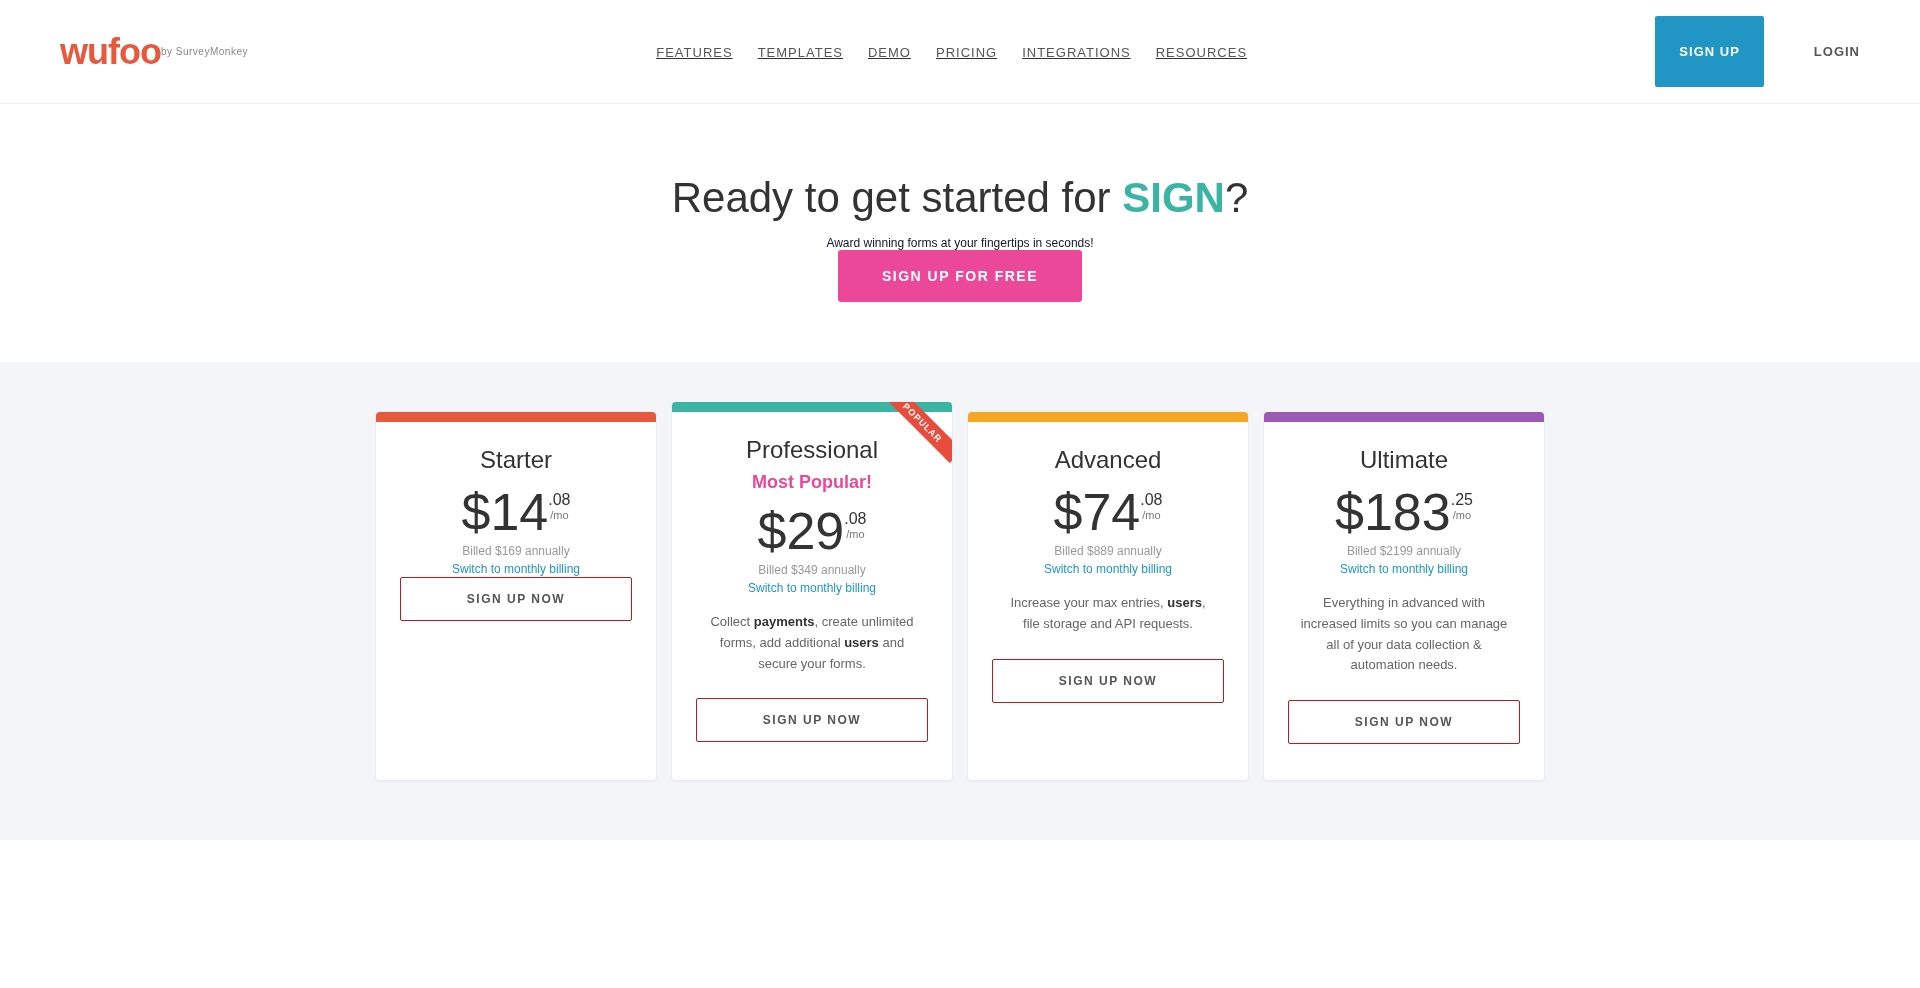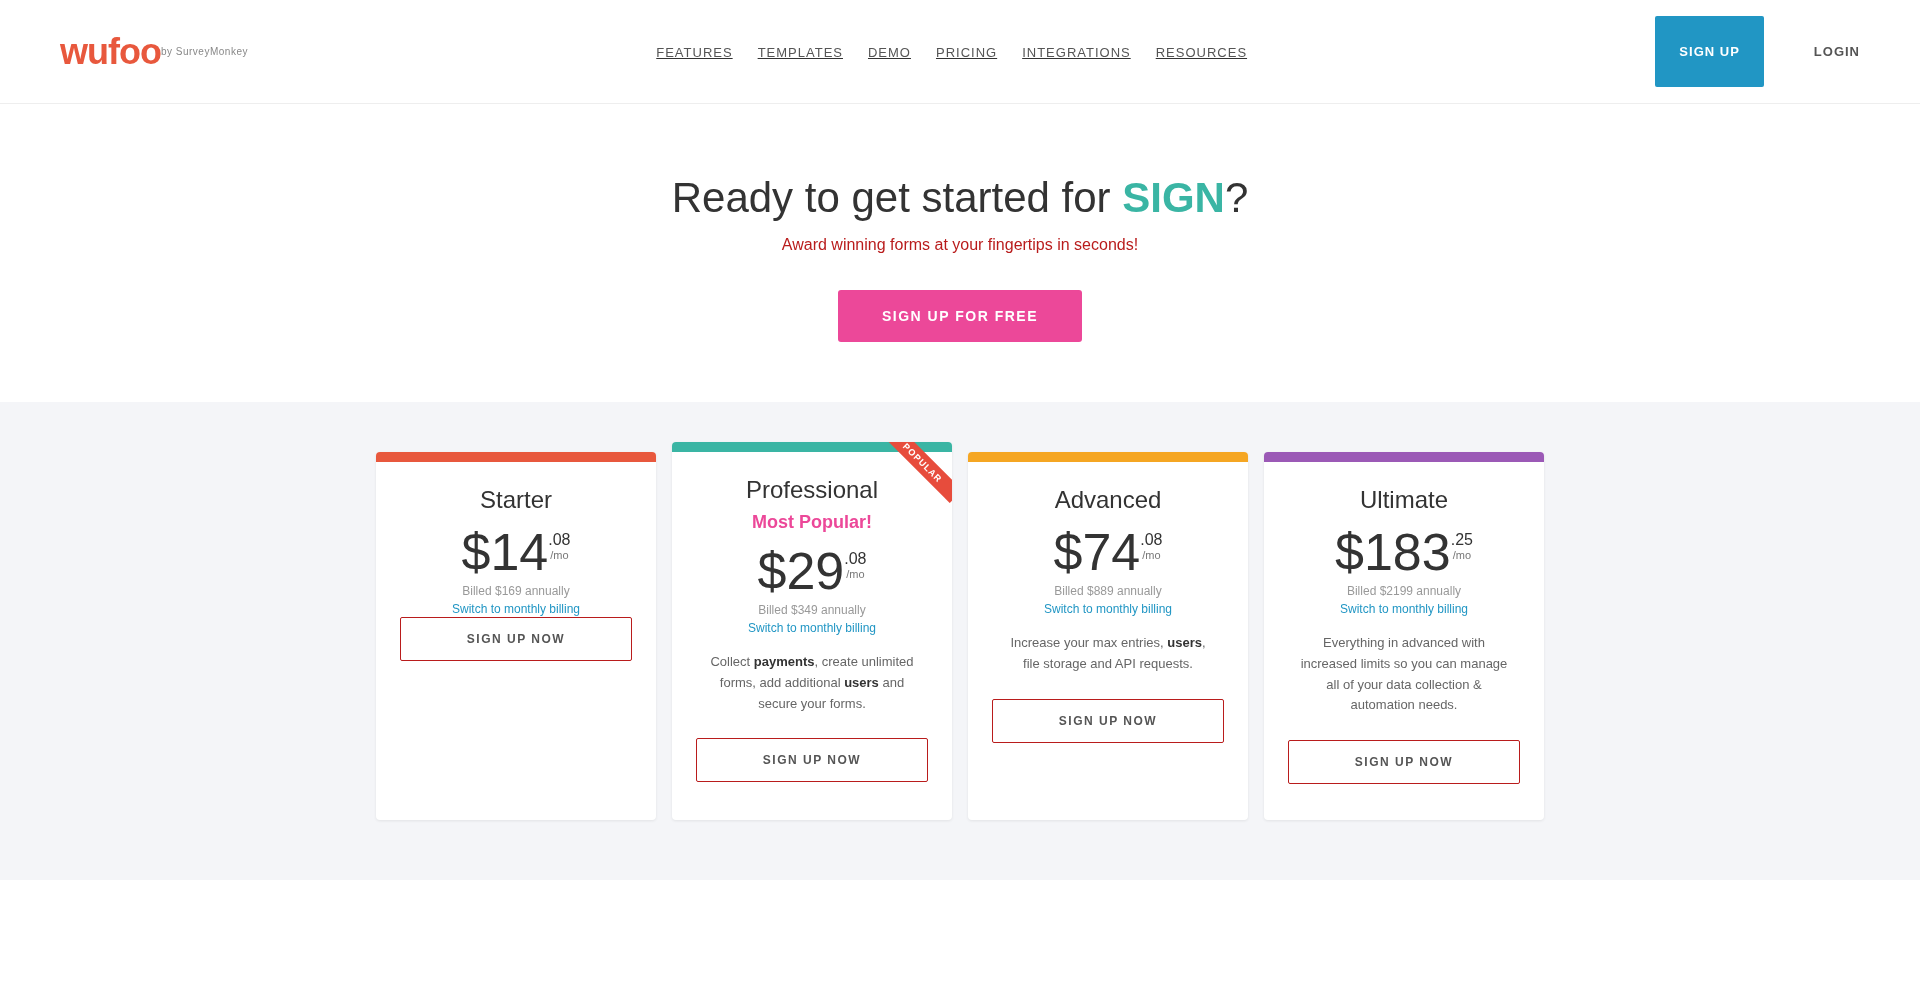--- a/index.html
+++ b/index.html
@@ -82,23 +82,22 @@
       font-size: 42px;
       font-weight: 400;
       color: #333;
       margin-bottom: 14px;
     }
     .hero h1 .free-text {
       color: #3ab5a4;
       font-weight: 700;
     }
     .hero p {
-      font-size: 16px;
-      color: #b91c1c;
-      margin-bottom: 36px;
+      font-size: 12px;
+      color: #0f172a;
     }
     .btn-signup-free {
       background: #ec4899;
       color: #fff;
       border: none;
       padding: 18px 44px;
       font-size: 14px;
       font-weight: 700;
       letter-spacing: 1.5px;
       cursor: pointer;

